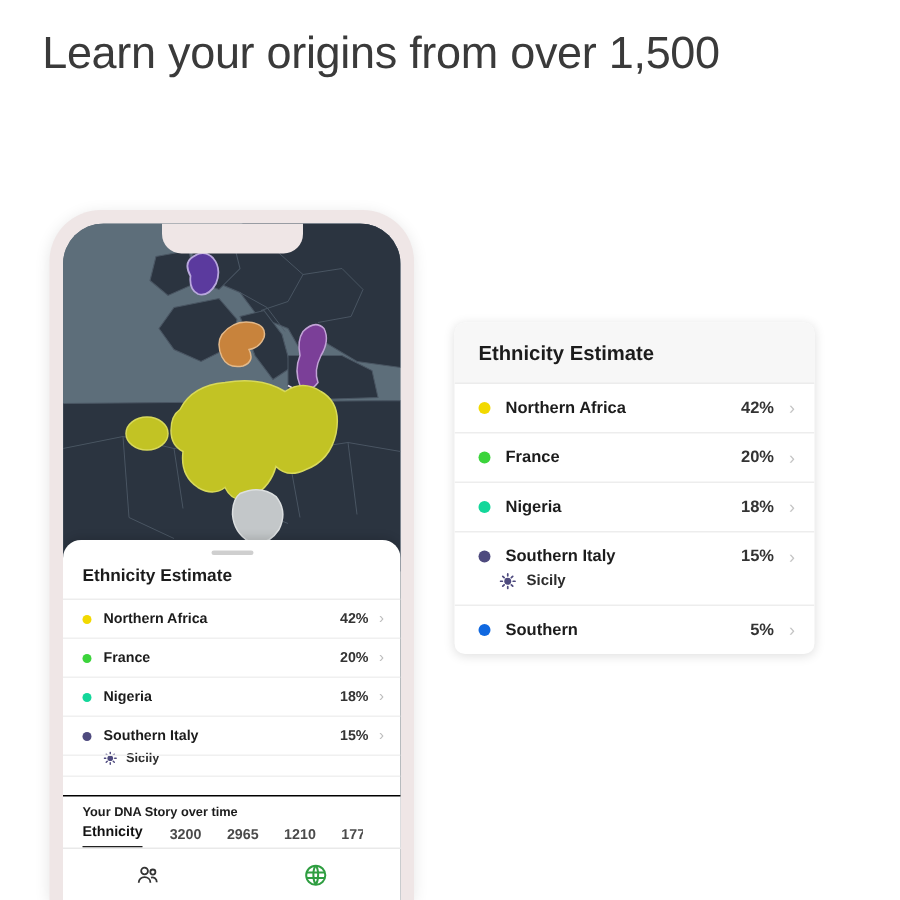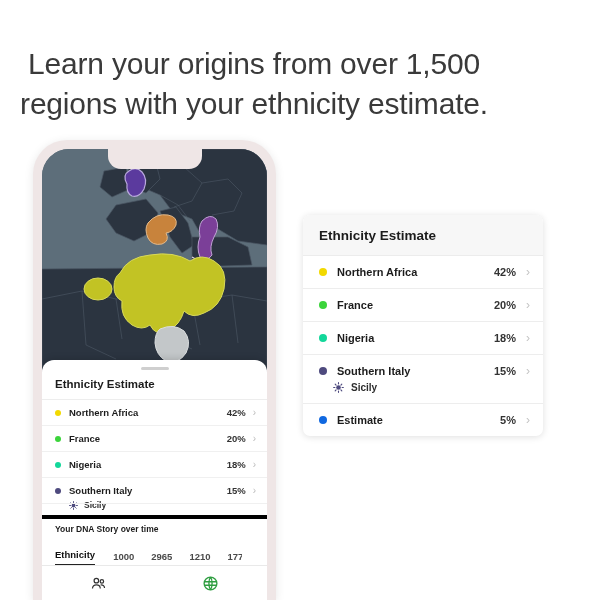--- a/index.html
+++ b/index.html
@@ -4,21 +4,21 @@
 <style>
   html,body{margin:0;padding:0;}
   body{
     width:600px;height:600px;background:#ffffff;
     font-family:"Liberation Sans", sans-serif;
     color:#222;overflow:hidden;position:relative;
   }
 
   
   .headline{
-    position:absolute;top:44px;left:0;width:508px;
+    position:absolute;top:16px;left:0;width:508px;
     text-align:center;font-size:30px;line-height:1.33;
     font-weight:400;color:#3a3a3a;letter-spacing:-0.2px;
   }
   .headline span{display:block;}
 
   
   .phone{
     position:absolute;left:33px;top:140px;width:243px;height:460px;
     background:#efe6e6;border-radius:34px 34px 0 0;
     box-shadow:0 2px 10px rgba(0,0,0,0.10);
@@ -65,29 +65,29 @@
   .p-sub{
     display:flex;align-items:center;
     padding:0 13px 7px 27px;margin-top:-4px;border-bottom:1px solid #f0f0f0;
   }
   .p-sub .burst{margin-right:6px;}
   .p-sub .nm{font-size:8.5px;font-weight:600;color:#2c2c2c;}
 
   
   .timeline{
     position:absolute;left:0;bottom:34px;width:255px;
-    background:#fff;border-top:4px solid #000000;padding:5px 0 0 0;
+    background:#fff;border-top:1px solid #000000;padding:5px 0 0 0;
   }
   .tl-title{font-size:8.5px;font-weight:700;color:#1c1c1c;padding:0 13px 3px 13px;}
   .tl-tabs{display:flex;align-items:flex-end;padding:0 9px 0 13px;position:relative;}
   .tl-tab{
     font-size:9.5px;font-weight:700;color:#4a4a4a;
     padding:0 0 4px 0;margin-right:17px;white-space:nowrap;
   }
-  .tl-tab.active{color:#111;border-bottom:2px solid #222;margin-right:18px;margin-top:12px;}
+  .tl-tab.active{color:#111;border-bottom:2px solid #222;margin-right:18px;}
   .tl-tab.cut{overflow:hidden;width:14px;margin-right:2px;}
   .tl-next{margin-left:auto;font-size:11px;font-weight:700;color:#222;padding-bottom:3px;}
 
   
   .navbar{
     position:absolute;left:0;bottom:0;width:225px;height:34px;
     background:#fff;border-top:1px solid #e9e9e9;
     display:flex;align-items:center;justify-content:space-around;
   }
   .navbar .nav-ico{display:flex;align-items:center;justify-content:center;}
@@ -116,21 +116,20 @@
   .c-sub .nm{font-size:10px;font-weight:600;color:#2c2c2c;}
   .c-div{height:1px;background:#ededed;}
 
   .burst svg{display:block;}
 </style>
 </head>
 <body>
 
 <div class="headline">
   <span>Learn your origins from over 1,500</span>
-  <span>regions with your ethnicity estimate.</span>
 </div>
 
 <div class="phone">
   <div class="phone-inner">
     <div class="notch"></div>
 
     <div class="map">
       <svg width="225" height="232" viewBox="0 0 225 232">
         <rect x="0" y="0" width="225" height="232" fill="#5d6e7a"></rect>
         <g fill="#2b3440" stroke="#4a5663" stroke-width="0.7">
@@ -209,21 +208,21 @@
               </svg>
             </span>
             <span class="nm">Sicily</span>
           </div>
         </div>
 
       <div class="timeline">
         <div class="tl-title">Your DNA Story over time</div>
         <div class="tl-tabs" id="timeline-tabs">
           <div class="tl-tab active">Ethnicity</div>
-            <div class="tl-tab">1000</div>
+            <div class="tl-tab">3200</div>
             <div class="tl-tab">2965</div>
             <div class="tl-tab">1210</div>
             <div class="tl-tab cut">1775</div>
             <div class="tl-next">›</div>
         </div>
       </div>
 
       <div class="navbar">
         <div class="nav-ico">
           <svg width="17" height="17" viewBox="0 0 24 24" fill="none" stroke="#333" stroke-width="1.7">
@@ -283,18 +282,18 @@
               <path d="M10 1.2v2.2M10 16.6v2.2M1.2 10h2.2M16.6 10h2.2"></path>
               <path d="M4 4l1.6 1.6M14.4 14.4L16 16M16 4l-1.6 1.6M5.6 14.4L4 16"></path>
             </g>
           </svg>
         </span>
         <span class="nm">Sicily</span>
       </div>
       <div class="c-div"></div>
       <div class="c-row">
         <span class="dot" style="background:#1068E0"></span>
-        <span class="nm">Estimate</span>
+        <span class="nm">Southern</span>
         <span class="pc">5%</span>
         <span class="chev">›</span>
       </div>
     </div>
 </div>
 
 </body></html>

